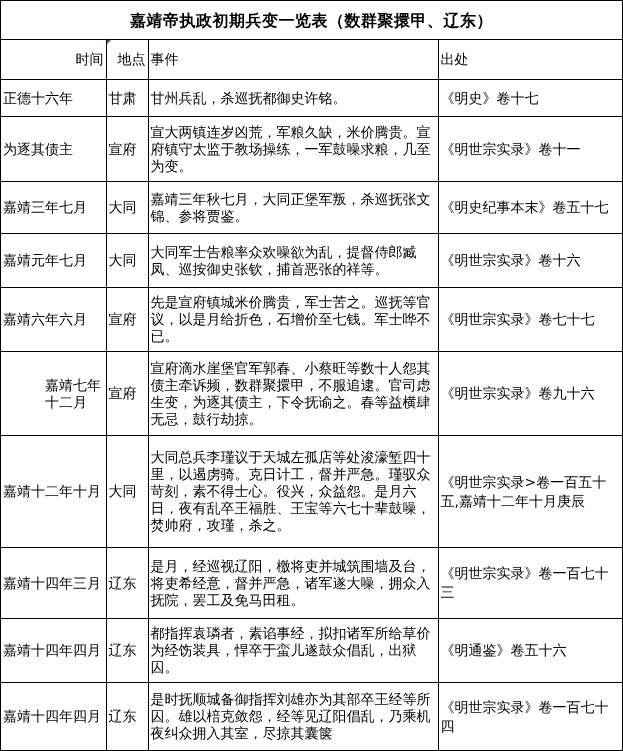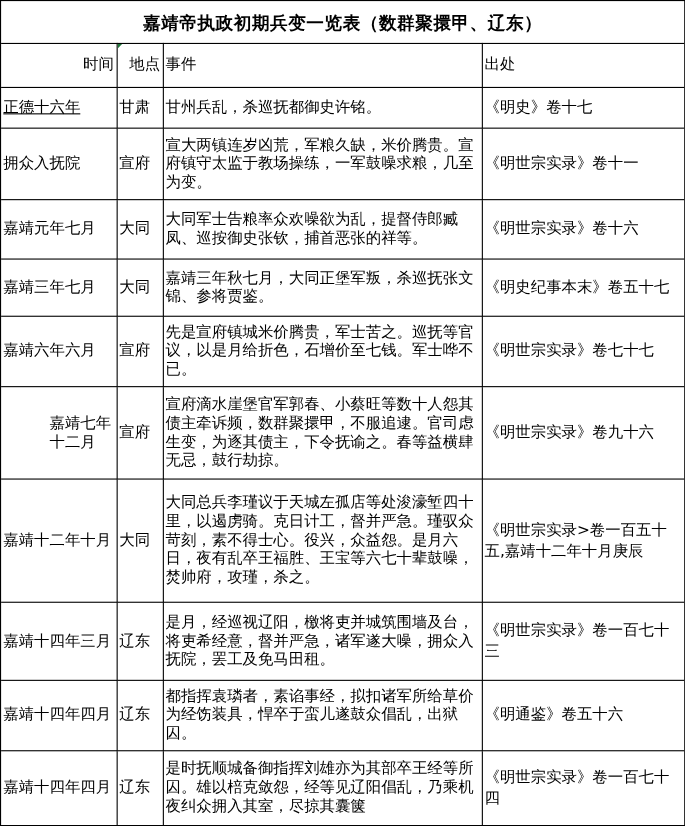--- a/index.html
+++ b/index.html
@@ -39,42 +39,42 @@
     </tr>
     <tr class="hdr">
       <td>时间</td>
       <td class="place"><span class="marker"></span><span>地点</span></td>
       <td>事件</td>
       <td>出处</td>
     </tr>
     </tbody>
       <tbody id="rows">
         <tr class="row">
-    <td style="height: 36px; text-decoration: underline;">正德十六年</td>
+    <td style="height: 36px;">正德十六年</td>
     <td style="height: 36px;">甘肃</td>
     <td class="evt" style="height: 36px;">甘州兵乱，杀巡抚都御史许铭。</td>
     <td class="src" style="height: 36px;">《明史》卷十七</td>
   </tr>
         <tr class="row">
-    <td style="height: 64px;">拥众入抚院</td>
+    <td style="height: 64px;">为逐其债主</td>
     <td style="height: 64px;">宣府</td>
     <td class="evt" style="height: 64px;">宣大两镇连岁凶荒，军粮久缺，米价腾贵。宣府镇守太监于教场操练，一军鼓噪求粮，几至为变。</td>
     <td class="src" style="height: 64px;">《明世宗实录》卷十一</td>
+  </tr>
+        <tr class="row">
+    <td style="height: 51px;">嘉靖三年七月</td>
+    <td style="height: 51px;">大同</td>
+    <td class="evt" style="height: 51px;">嘉靖三年秋七月，大同正堡军叛，杀巡抚张文锦、参将贾鉴。</td>
+    <td class="src" style="height: 51px;">《明史纪事本末》卷五十七</td>
   </tr>
         <tr class="row">
     <td style="height: 53px;">嘉靖元年七月</td>
     <td style="height: 53px;">大同</td>
     <td class="evt" style="height: 53px;">大同军士告粮率众欢噪欲为乱，提督侍郎臧凤、巡按御史张钦，捕首恶张的祥等。</td>
     <td class="src" style="height: 53px;">《明世宗实录》卷十六</td>
-  </tr>
-        <tr class="row">
-    <td style="height: 51px;">嘉靖三年七月</td>
-    <td style="height: 51px;">大同</td>
-    <td class="evt" style="height: 51px;">嘉靖三年秋七月，大同正堡军叛，杀巡抚张文锦、参将贾鉴。</td>
-    <td class="src" style="height: 51px;">《明史纪事本末》卷五十七</td>
   </tr>
         <tr class="row">
     <td style="height: 63px;">嘉靖六年六月</td>
     <td style="height: 63px;">宣府</td>
     <td class="evt" style="height: 63px; margin-top: 44px;">先是宣府镇城米价腾贵，军士苦之。巡抚等官议，以是月给折色，石增价至七钱。军士哗不已。</td>
     <td class="src" style="height: 63px;">《明世宗实录》卷七十七</td>
   </tr>
         <tr class="row">
     <td style="height: 83px; padding-left: 44px;">嘉靖七年十二月</td>
     <td style="height: 83px;">宣府</td>

